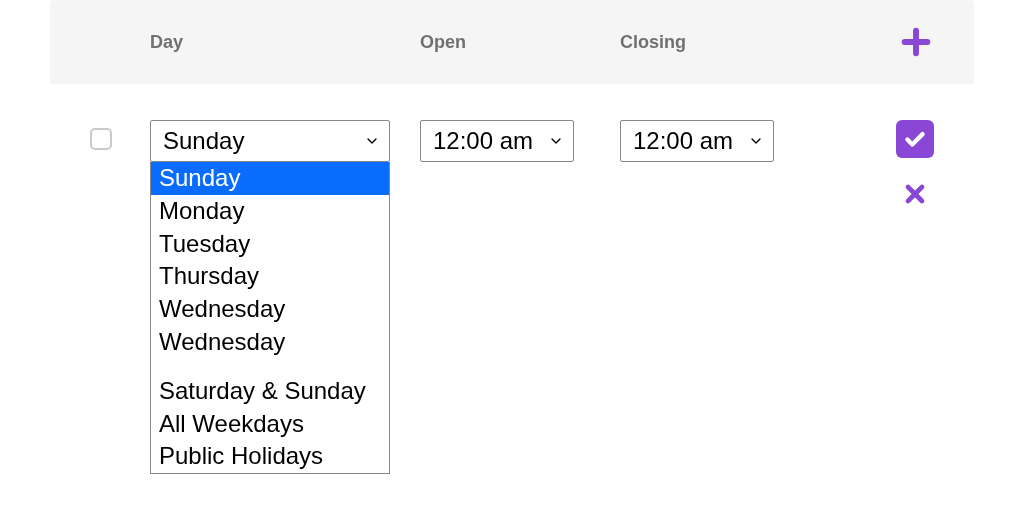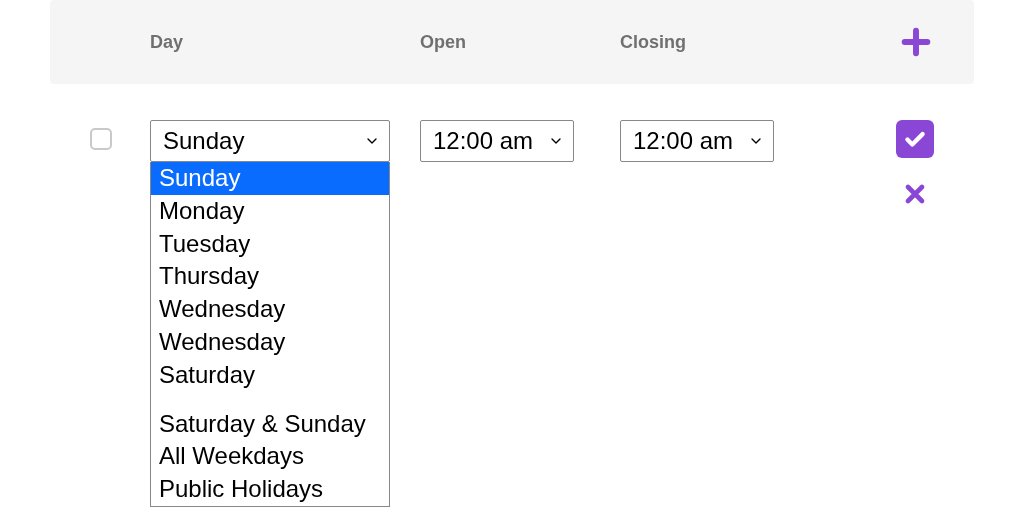--- a/index.html
+++ b/index.html
@@ -163,21 +163,20 @@
             <path d="M6 9l6 6 6-6" stroke="#000" stroke-width="2" stroke-linecap="round" stroke-linejoin="round"></path>
           </svg>
         </div>
         <div class="dropdown">
           <div class="dropdown-item selected">Sunday</div>
           <div class="dropdown-item">Monday</div>
           <div class="dropdown-item">Tuesday</div>
           <div class="dropdown-item">Thursday</div>
           <div class="dropdown-item">Wednesday</div>
           <div class="dropdown-item">Wednesday</div>
-          <div class="dropdown-item">Saturday</div>
           <div class="dropdown-spacer"></div>
           <div class="dropdown-item">Saturday &amp; Sunday</div>
           <div class="dropdown-item">All Weekdays</div>
           <div class="dropdown-item">Public Holidays</div>
         </div>
       </div>
     </div>
 
     <div class="col-open">
       <div class="select-wrap">

